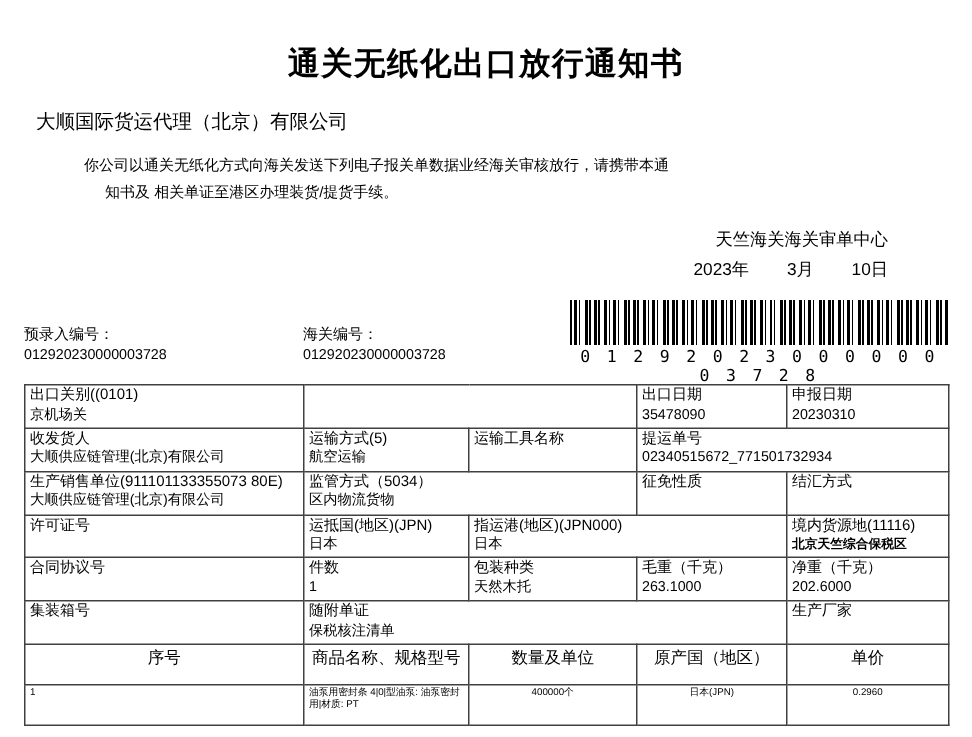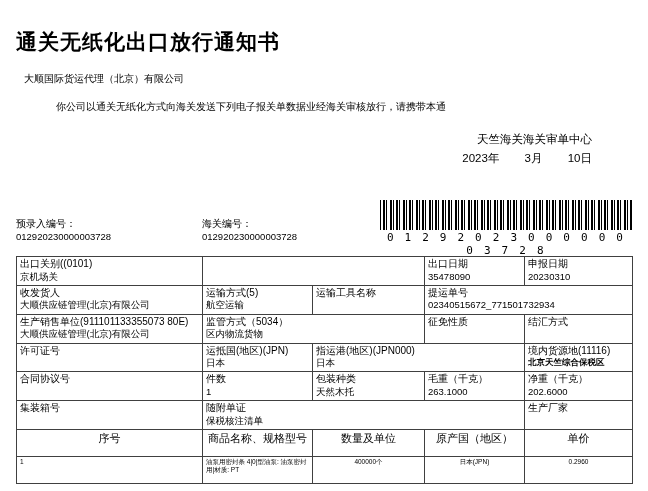--- a/index.html
+++ b/index.html
@@ -7,29 +7,30 @@
   body {
     width: 648px; height: 491px;
     background: #ffffff;
     font-family: "Liberation Sans", sans-serif;
     color: #000000;
     overflow: hidden;
   }
   .page { position: relative; width: 648px; height: 491px; padding: 0 16px; }
 
   .doc-title {
+    text-align: center;
     font-size: 21px;
     font-weight: bold;
     letter-spacing: 1px;
     margin-top: 28px;
     font-family: "DejaVu Sans", sans-serif;
   }
   .company {
     margin-top: 16px;
-    font-size: 10px;
+    font-size: 13px;
     padding-left: 8px;
   }
   .body-text {
     margin-top: 12px;
     font-size: 10px;
     line-height: 1.75;
     padding: 0 26px 0 40px;
     text-indent: 0;
   }
   .body-text .l2 { display:block; padding-left: 14px; }
@@ -106,20 +107,21 @@
 <body>
 
 <div class="page">
 
   <div class="doc-title">通关无纸化出口放行通知书</div>
 
   <div class="company">大顺国际货运代理（北京）有限公司</div>
 
   <div class="body-text">
     <span>你公司以通关无纸化方式向海关发送下列电子报关单数据业经海关审核放行，请携带本通</span>
+    <span class="l2">知书及  相关单证至港区办理装货/提货手续。</span>
   </div>
 
   <div class="sign-block">
     <div>天竺海关海关审单中心</div>
     <div class="sign-date">
       <span class="y">2023年</span>
       <span class="m">3月</span>
       <span class="d">10日</span>
     </div>
   </div>

